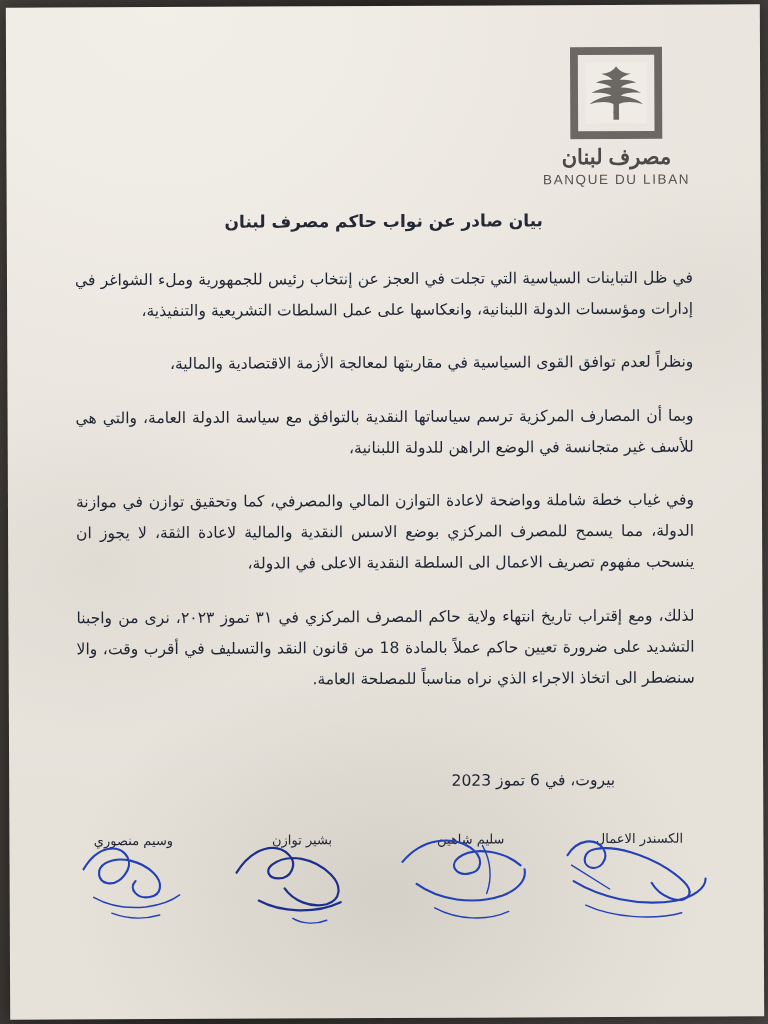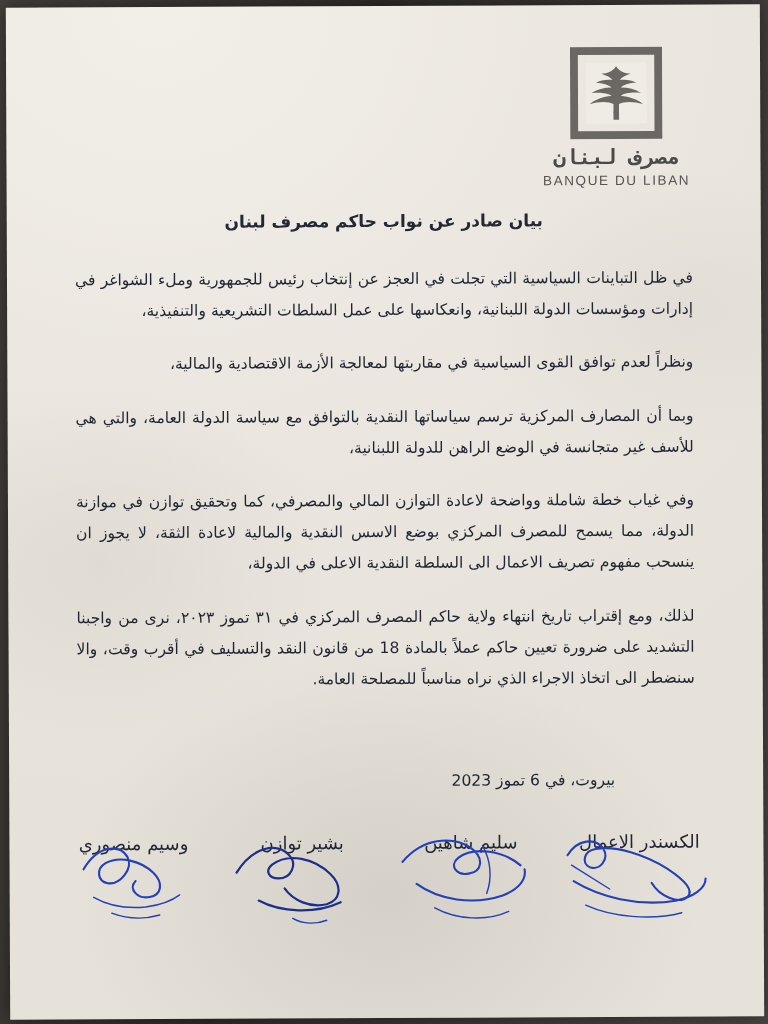--- a/index.html
+++ b/index.html
@@ -66,21 +66,21 @@
     width: 92px;
     height: 92px;
     margin: 0 auto;
     display: block;
   }
   #logo-arabic {
     margin-top: 6px;
     font-size: 21px;
     color: #4a4a48;
     letter-spacing: 1px;
-    font-family: Liberation Mono, monospace;
+    font-family: Liberation Sans, sans-serif;
     font-weight: 600;
   }
   #logo-latin {
     margin-top: 3px;
     font-size: 13.5px;
     letter-spacing: 1.6px;
     color: #55524f;
     font-family: "Liberation Sans", sans-serif;
   }
 
@@ -133,21 +133,21 @@
     display: flex;
     flex-direction: row-reverse;
     justify-content: space-between;
   }
   .sig-cell {
     width: 168px;
     text-align: center;
     position: relative;
   }
   .sig-name {
-    font-size: 18px;
+    font-size: 13px;
     color: #1f2533;
     font-family: "DejaVu Sans", sans-serif;
     position: relative;
     z-index: 1;
   }
   .sig-mark {
     position: absolute;
     top: -6px;
     left: 0;
     right: 0;

